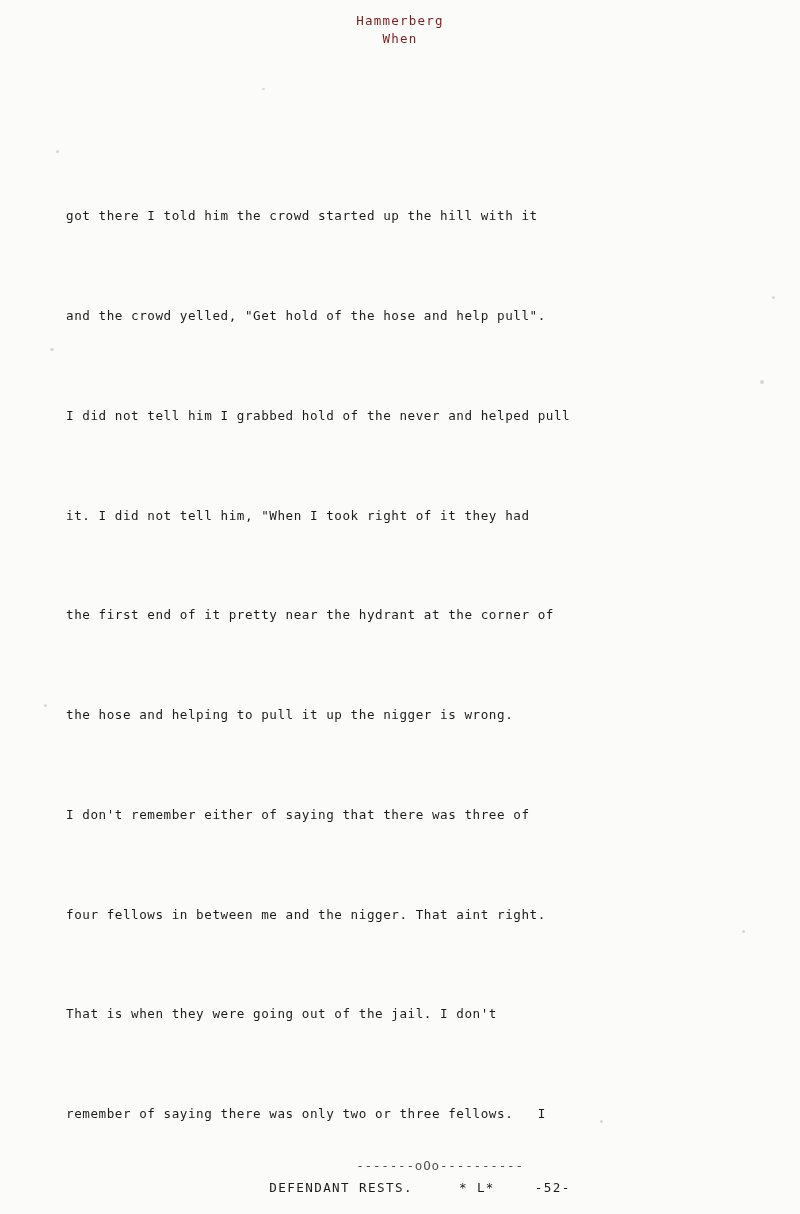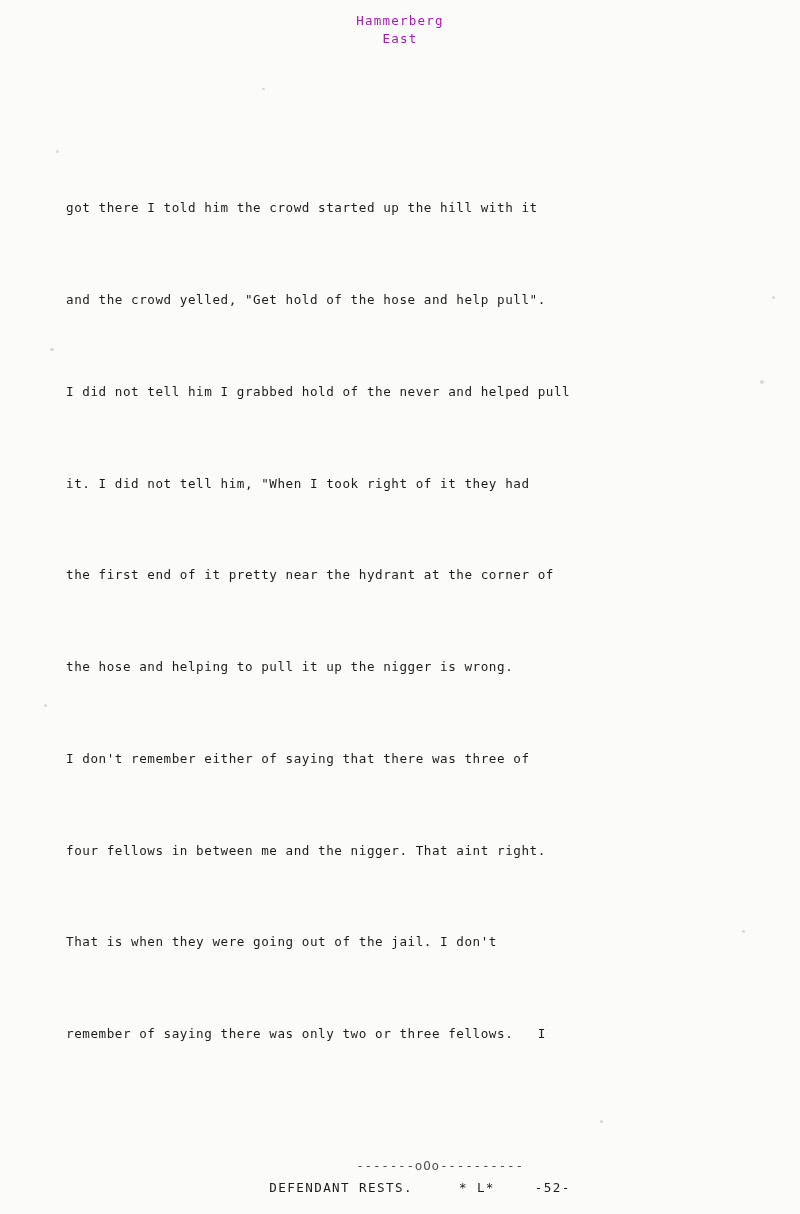--- a/index.html
+++ b/index.html
@@ -25,39 +25,40 @@
   }
   .header {
     position: absolute;
     top: 12px;
     left: 0;
     width: 800px;
     text-align: center;
     font-size: 12.5px;
     letter-spacing: 1.2px;
     line-height: 18px;
-    color: #a21caf;
+    color: #7f1d1d;
   }
   .header .line2 {
     display: block;
   }
   .body-text {
     position: absolute;
     top: 132px;
     left: 66px;
     width: 668px;
     font-size: 12.6px;
     line-height: 30.6px;
     letter-spacing: 0.55px;
     color: #1c1c19;
     white-space: pre-wrap;
   }
   .body-text .ln {
     display: block;
     white-space: pre;
+    margin-top: 8px;
   }
   .footer {
     position: absolute;
     left: 0;
     width: 800px;
     font-size: 12.6px;
     letter-spacing: 0.8px;
     color: #1c1c19;
   }
   .footer-rule {
@@ -84,21 +85,21 @@
   <div class="speck" style="left:50px;  top:348px;  width:4px;  height:3px;"></div>
   <div class="speck" style="left:760px; top:380px;  width:4px;  height:4px;"></div>
   <div class="speck" style="left:772px; top:296px;  width:3px;  height:3px;"></div>
   <div class="speck" style="left:44px;  top:704px;  width:3px;  height:3px;"></div>
   <div class="speck" style="left:742px; top:930px;  width:3px;  height:3px;"></div>
   <div class="speck" style="left:262px; top:88px;   width:3px;  height:2px;"></div>
   <div class="speck" style="left:600px; top:1120px; width:3px;  height:3px;"></div>
 
   <div class="header">
     <span>Hammerberg</span>
-    <span class="line2">East</span>
+    <span class="line2">When</span>
   </div>
 
   <div class="body-text">
     <span class="ln">got there I told him the crowd started up the hill with it</span>
     <span class="ln">and the crowd yelled, "Get hold of the hose and help pull".</span>
     <span class="ln">I did not tell him I grabbed hold of the never and helped pull</span>
     <span class="ln">it. I did not tell him, "When I took right of it they had</span>
     <span class="ln">the first end of it pretty near the hydrant at the corner of</span>
     <span class="ln">the hose and helping to pull it up the nigger is wrong.</span>
     <span class="ln">I don't remember either of saying that there was three of</span>

